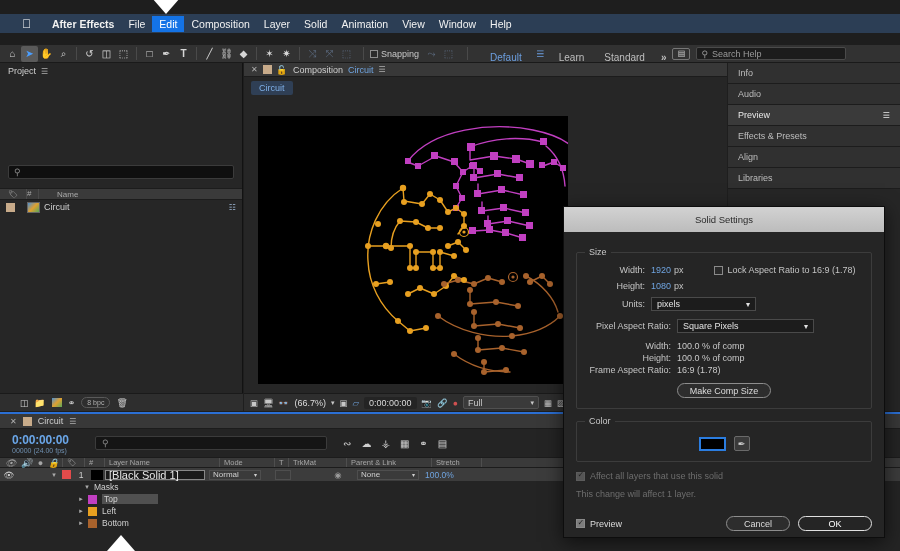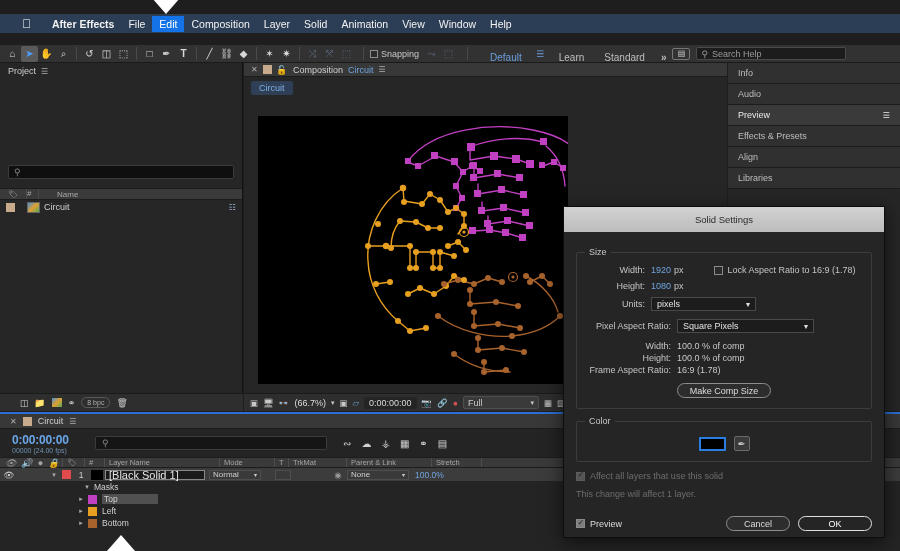--- a/index.html
+++ b/index.html
@@ -564,21 +564,21 @@
       <span style="width:12px;height:10px;background:#000;display:inline-block"></span>
       <span class="namefield" style="width:100px;margin-left:2px">[Black Solid 1]</span>
       <span class="modedd" style="width:52px;margin-left:4px">
         <i style="font-style:normal">Normal</i>
         <i style="font-size:6px;font-style:normal">▾</i>
       </span>
       <span style="width:14px"></span>
       <span style="width:16px;height:10px;background:#3a3a3a;border:1px solid #4e4e4e;display:inline-block"></span>
       <span style="width:40px"></span>
       <span style="width:14px;text-align:center;color:#9a9a9a">◉</span>
-      <span class="modedd" style="width:62px;margin-left:2px">
+      <span class="modedd" style="width:62px;margin-left:12px">
         <i style="font-style:normal">None</i>
         <i style="font-size:6px;font-style:normal">▾</i>
       </span>
       <span style="width:48px;padding-left:6px;color:#6fa4e0">100.0%</span>
     </div>
 
     <div class="layer-row" style="padding-left:80px;height:12px">
       <span style="width:14px;text-align:center;color:#aaa;font-size:7px">▾</span>
       <span>Masks</span>
     </div>

